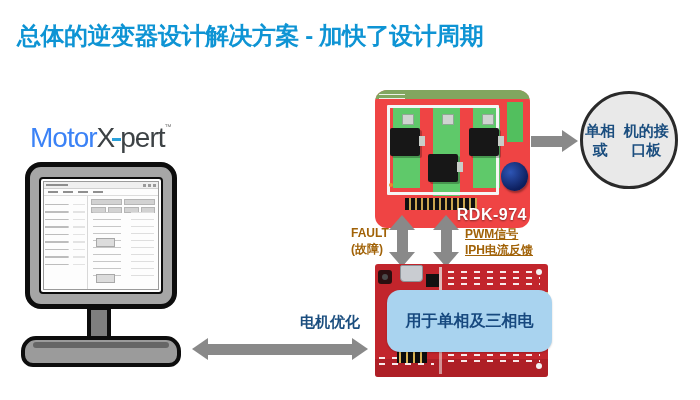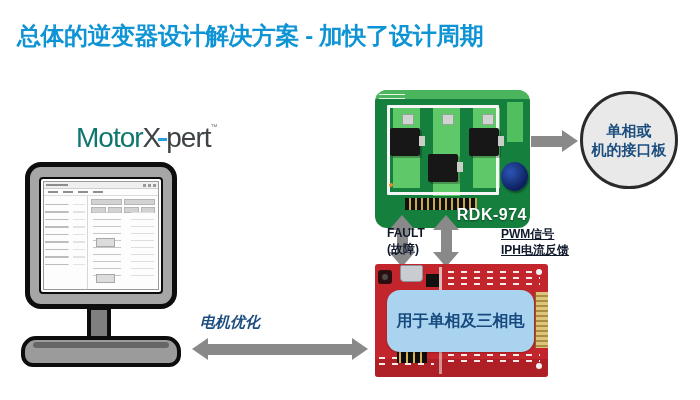--- a/index.html
+++ b/index.html
@@ -6,21 +6,21 @@
   .slide{position:relative;width:700px;height:400px;background:#ffffff;overflow:hidden;
          font-family:"Liberation Sans","DejaVu Sans",sans-serif;}
 
   
   .title{position:absolute;left:17px;top:20px;font-size:24px;font-weight:800;
          color:#0e94d4;letter-spacing:-0.5px;white-space:nowrap;}
 
   
   .logo{position:absolute;left:30px;top:122px;font-size:28px;font-weight:500;
         letter-spacing:-1px;white-space:nowrap;}
-  .logo .blue{color:#0f766e;margin-left:46px;}
+  .logo .blue{color:#3b82f6;}
   .logo .dark{color:#3d4245;}
   .logo .dash{display:inline-block;width:9px;height:3px;background:#2aa0da;
               vertical-align:6px;margin:0 -1px 0 -2px;}
   .logo .tm{font-size:7px;color:#777;vertical-align:18px;letter-spacing:0;}
 
   
   .monitor-bezel{position:absolute;left:25px;top:162px;width:152px;height:147px;
                  background:#a6a6a6;border:5px solid #0d0d0d;border-radius:16px;
                  box-sizing:border-box;}
   .monitor-screen{position:absolute;left:9px;top:10px;right:9px;bottom:10px;
@@ -57,21 +57,21 @@
                background-image:repeating-linear-gradient(to bottom,#c7c7c7 0 1.5px,transparent 1.5px 7px),
                                 repeating-linear-gradient(to bottom,#dedede 0 1.5px,transparent 1.5px 7px);
                background-size:46% 92%,38% 92%;
                background-position:0 2px,100% 2px;background-repeat:no-repeat;}
   .mock-btn{position:absolute;width:17px;height:7px;background:#dcdcdc;border:1px solid #a8a8a8;}
   .mock-btn.b1{left:8px;top:42px;}
   .mock-btn.b2{left:8px;top:78px;}
 
   
   .green-board{position:absolute;left:375px;top:90px;width:155px;height:138px;
-               background:#15803d;border-radius:12px;overflow:hidden;}
+               background:#ef4444;border-radius:12px;overflow:hidden;}
   .gb-topstrip{position:absolute;left:0;top:0;right:0;height:9px;background:#5cc768;opacity:.75;}
   .gb-trace{position:absolute;background:#5fc96a;}
   .gb-trace.t1{left:18px;top:18px;width:27px;height:80px;}
   .gb-trace.t2{left:58px;top:18px;width:27px;height:88px;}
   .gb-trace.t3{left:98px;top:18px;width:27px;height:80px;}
   .gb-trace.t4{left:132px;top:12px;width:16px;height:40px;background:#52bf5e;}
   .gb-silk-rect{position:absolute;left:12px;top:15px;width:106px;height:84px;
                 border:3px solid #f5f5f5;border-radius:1px;}
   .gb-pad{position:absolute;width:10px;height:9px;background:#cfd4d0;border:1px solid #8fa894;}
   .gb-pad.p1{left:27px;top:24px;} .gb-pad.p2{left:67px;top:24px;} .gb-pad.p3{left:107px;top:24px;}
@@ -100,25 +100,25 @@
   .varrow{position:absolute;width:26px;}
   .varrow .hu{width:0;height:0;margin:0 auto;border-left:13px solid transparent;
               border-right:13px solid transparent;border-bottom:15px solid #898989;}
   .varrow .vshaft{width:11px;height:22px;margin:0 auto;background:#898989;}
   .varrow .hd{width:0;height:0;margin:0 auto;border-left:13px solid transparent;
               border-right:13px solid transparent;border-top:15px solid #898989;}
 
   
   .motor-circle{position:absolute;left:580px;top:91px;width:98px;height:98px;border-radius:50%;
                 background:#e9e9e9;border:3px solid #2a2a2a;box-sizing:border-box;
-                display:flex;flex-direction:column;align-items:center;justify-content:center;
+                display:flex;flex-direction:row;align-items:center;justify-content:center;
                 color:#1b4e7f;font-weight:800;font-size:15px;line-height:1.3;text-align:center;}
 
   
-  .sig{position:absolute;font-size:12px;font-weight:700;color:#0f172a;line-height:1.3;margin-left:36px;}
+  .sig{position:absolute;font-size:12px;font-weight:700;color:#a16207;line-height:1.3;}
   .sig.fault{left:351px;top:226px;text-align:left;}
   .sig.pwm{left:465px;top:227px;text-decoration:underline;}
 
   
   .red-board{position:absolute;left:375px;top:264px;width:173px;height:113px;
              background:#c2252c;border-radius:3px;overflow:hidden;}
   .rb-shade{position:absolute;left:0;bottom:0;right:0;height:18px;background:#9e1b22;opacity:.55;}
   .rb-slot{position:absolute;left:64px;top:3px;width:3px;height:38px;background:#e9dede;opacity:.8;}
   .rb-slot2{position:absolute;left:64px;bottom:3px;width:3px;height:30px;background:#e9dede;opacity:.6;}
   .rb-button{position:absolute;left:3px;top:6px;width:14px;height:14px;background:#2b0f10;border-radius:3px;}
@@ -136,28 +136,28 @@
   .rb-labels.r7{left:4px;bottom:18px;width:40px;height:2px;}
   .rb-dip{position:absolute;left:22px;bottom:14px;width:30px;height:17px;background:#0d0d0d;
           background-image:repeating-linear-gradient(90deg,#d9b353 0 2px,transparent 2px 7px);
           background-size:26px 2px;background-position:2px 4px;background-repeat:repeat-y;}
   .rb-gold{position:absolute;right:0;top:28px;width:12px;height:56px;
            background:repeating-linear-gradient(to bottom,#dcc57c 0 3px,#ad8c3f 3px 5px);
            border-left:1px solid #7e6526;}
   .rb-hole{position:absolute;width:6px;height:6px;border-radius:50%;background:#f3f3f3;}
   .rb-hole.h1{right:6px;top:5px;} .rb-hole.h2{right:6px;bottom:8px;}
 
-  .iface-panel{position:absolute;left:387px;top:290px;width:147px;height:62px;
+  .iface-panel{position:absolute;left:387px;top:290px;width:165px;height:62px;
                background:#a9d3ef;border-radius:13px;box-shadow:0 1px 2px rgba(0,0,0,.2);
                display:flex;flex-direction:column;align-items:center;justify-content:center;
                color:#17497f;font-weight:800;font-size:16px;line-height:1.35;text-align:center;}
 
   
-  .opt-label{position:absolute;left:200px;top:313px;width:160px;text-align:left;
-             font-size:15px;font-weight:800;color:#1b4e7f;font-style:italic;}
+  .opt-label{position:absolute;left:200px;top:313px;width:160px;text-align:right;
+             font-size:15px;font-weight:800;color:#1b4e7f;}
 </style>
 </head>
 <body>
 
 <div class="slide">
 
   <div class="title">总体的逆变器设计解决方案 - 加快了设计周期</div>
 
   <div class="logo">
     <span class="blue">Motor</span><span class="dark">X</span><span class="dash"></span><span class="dark">pert</span><span class="tm">™</span>

